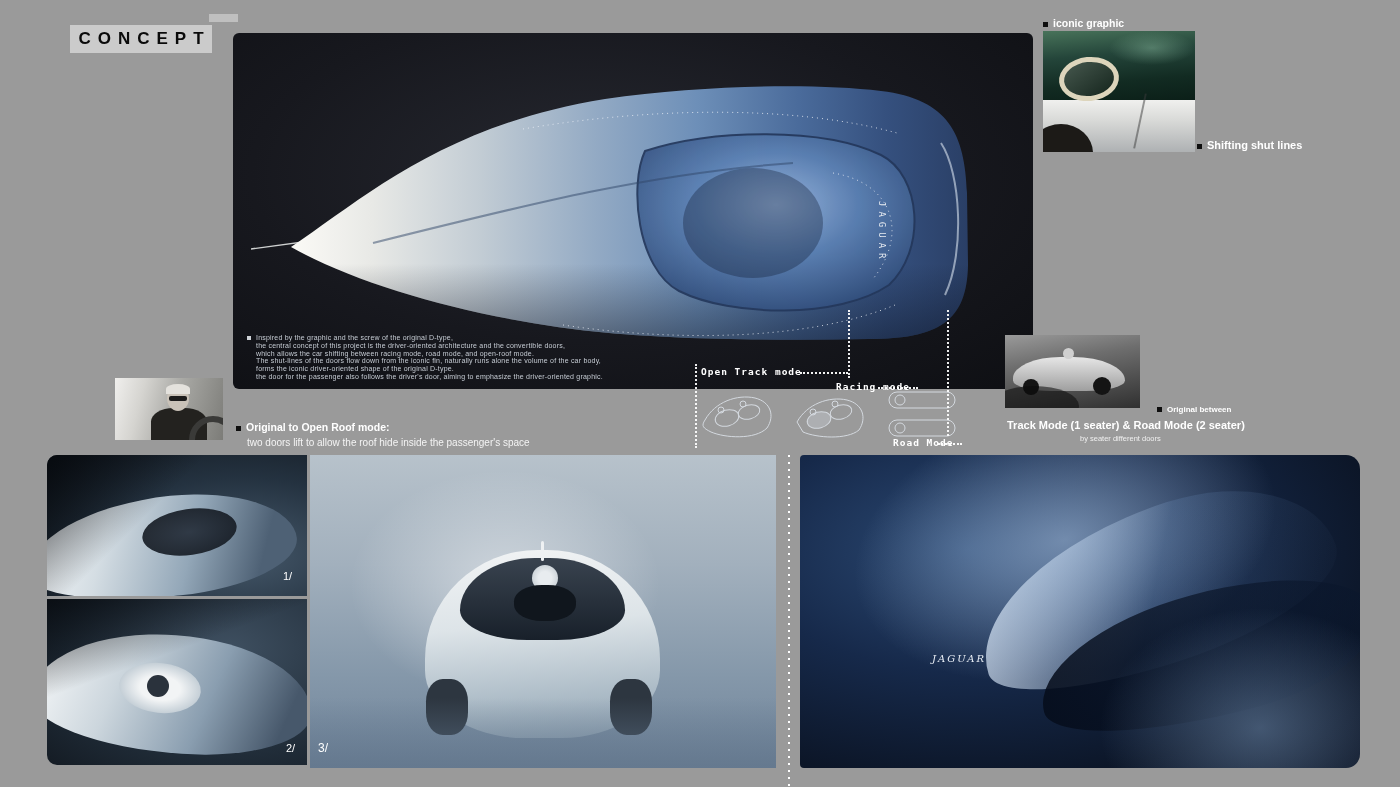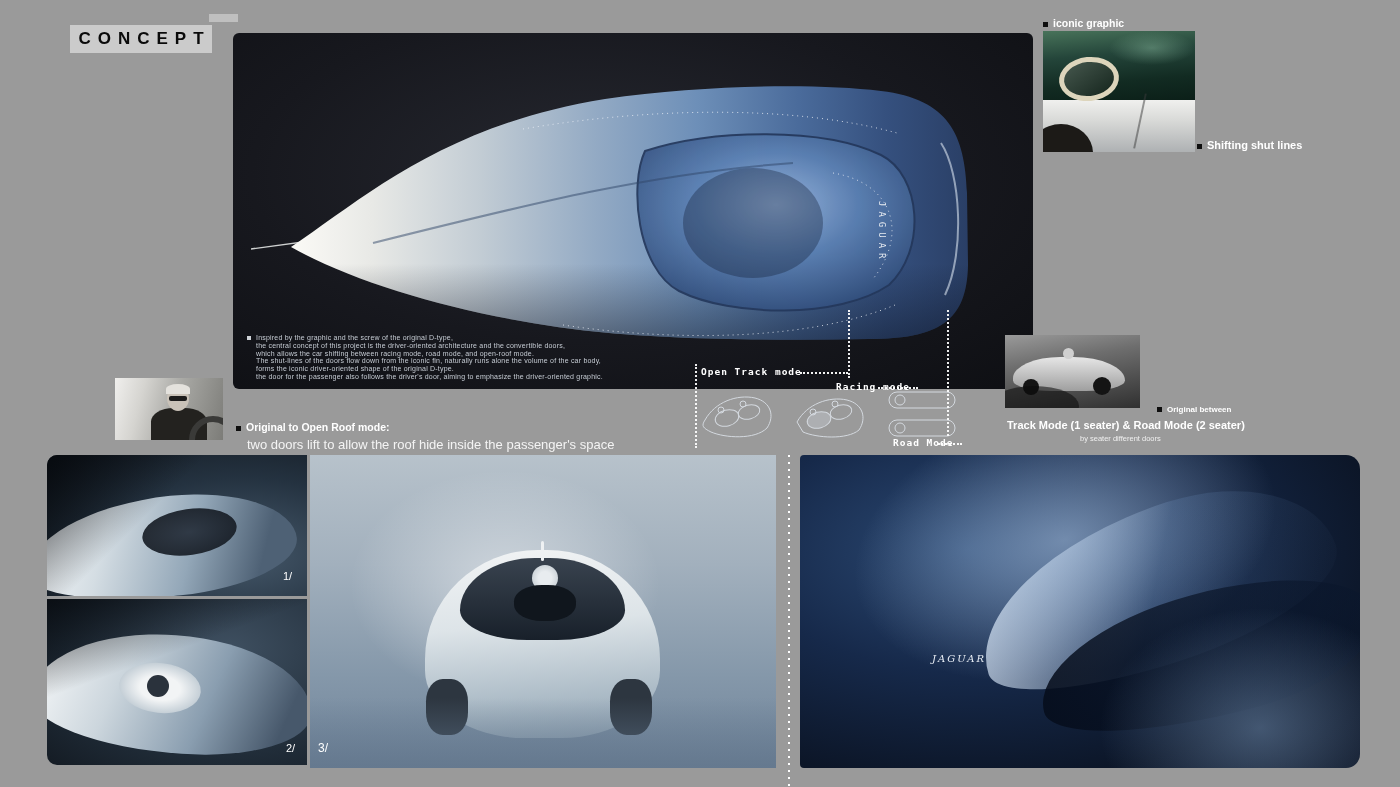--- a/index.html
+++ b/index.html
@@ -71,21 +71,21 @@
     background:linear-gradient(105deg,#f0efed 0%,#d5d4d0 25%,#a8a8a4 55%,#7c7c78 100%); }
   .dp-head { position:absolute; left:52px; top:8px; width:22px; height:25px; background:#c9c2b8; border-radius:50%; }
   .dp-hair { position:absolute; left:51px; top:6px; width:24px; height:10px; background:#e4e2dd; border-radius:50% 50% 0 0; }
   .dp-glasses { position:absolute; left:54px; top:18px; width:18px; height:5px; background:#1c1c1c; border-radius:2px; }
   .dp-torso { position:absolute; left:36px; top:30px; width:56px; height:34px; background:#23221f; border-radius:40% 40% 0 0; }
   .dp-wheel { position:absolute; right:-14px; bottom:-24px; width:48px; height:48px;
     border:6px solid #3a3a38; border-radius:50%; }
 
   
   #open-note-title { left:236px; top:421px; font-size:10.5px; font-weight:bold; }
-  #open-note-body { left:247px; top:437px; color:#f4f4f4; font-size:13px; z-index:6; white-space:nowrap; }
+  #open-note-body { left:247px; top:437px; color:#f4f4f4; font-size:10px; z-index:6; white-space:nowrap; }
 
   
   #track-photo { left:1005px; top:335px; width:135px; height:73px; overflow:hidden;
     background:linear-gradient(170deg,#9a9a9a 0%,#6e6e6e 35%,#303030 100%); }
   .tp-car { position:absolute; left:8px; top:22px; width:112px; height:34px;
     background:linear-gradient(180deg,#e6e6e6,#9f9f9f);
     border-radius:55% 60% 45% 45% / 80% 90% 40% 40%; }
   .tp-wheel1 { position:absolute; left:18px; top:44px; width:16px; height:16px; background:#141414; border-radius:50%; }
   .tp-wheel2 { position:absolute; left:88px; top:42px; width:18px; height:18px; background:#141414; border-radius:50%; }
   .tp-head { position:absolute; left:58px; top:13px; width:11px; height:11px; background:#d0d0d0; border-radius:50%; }

